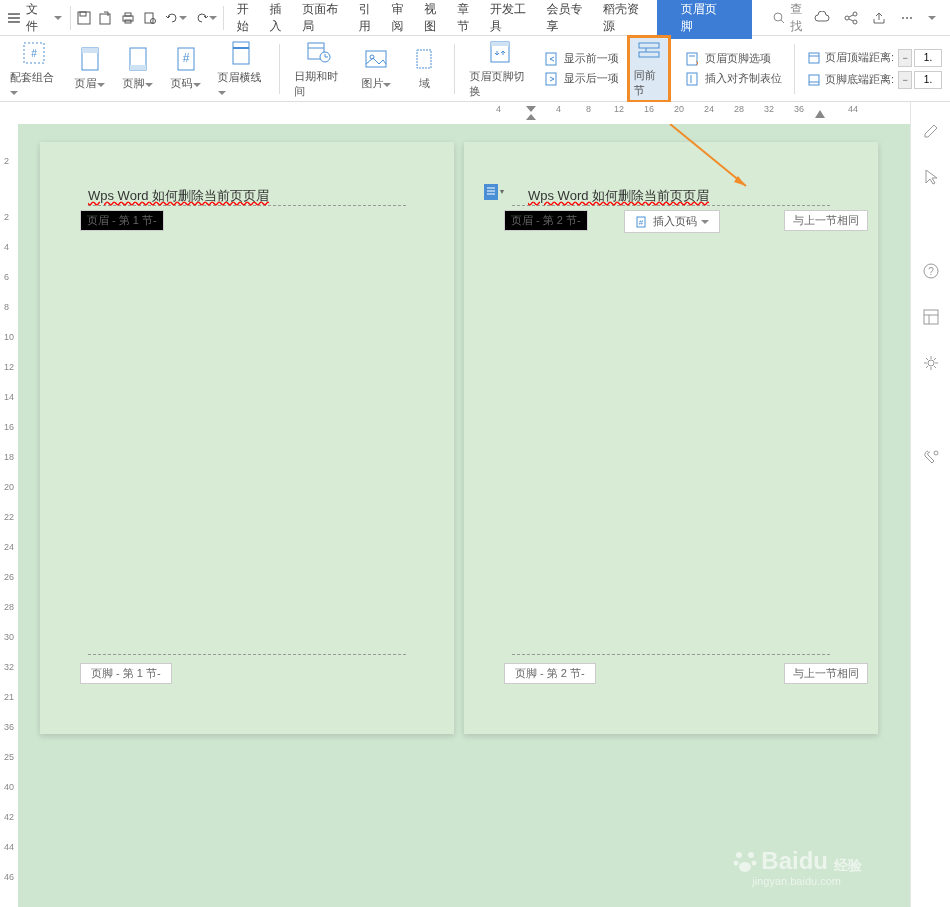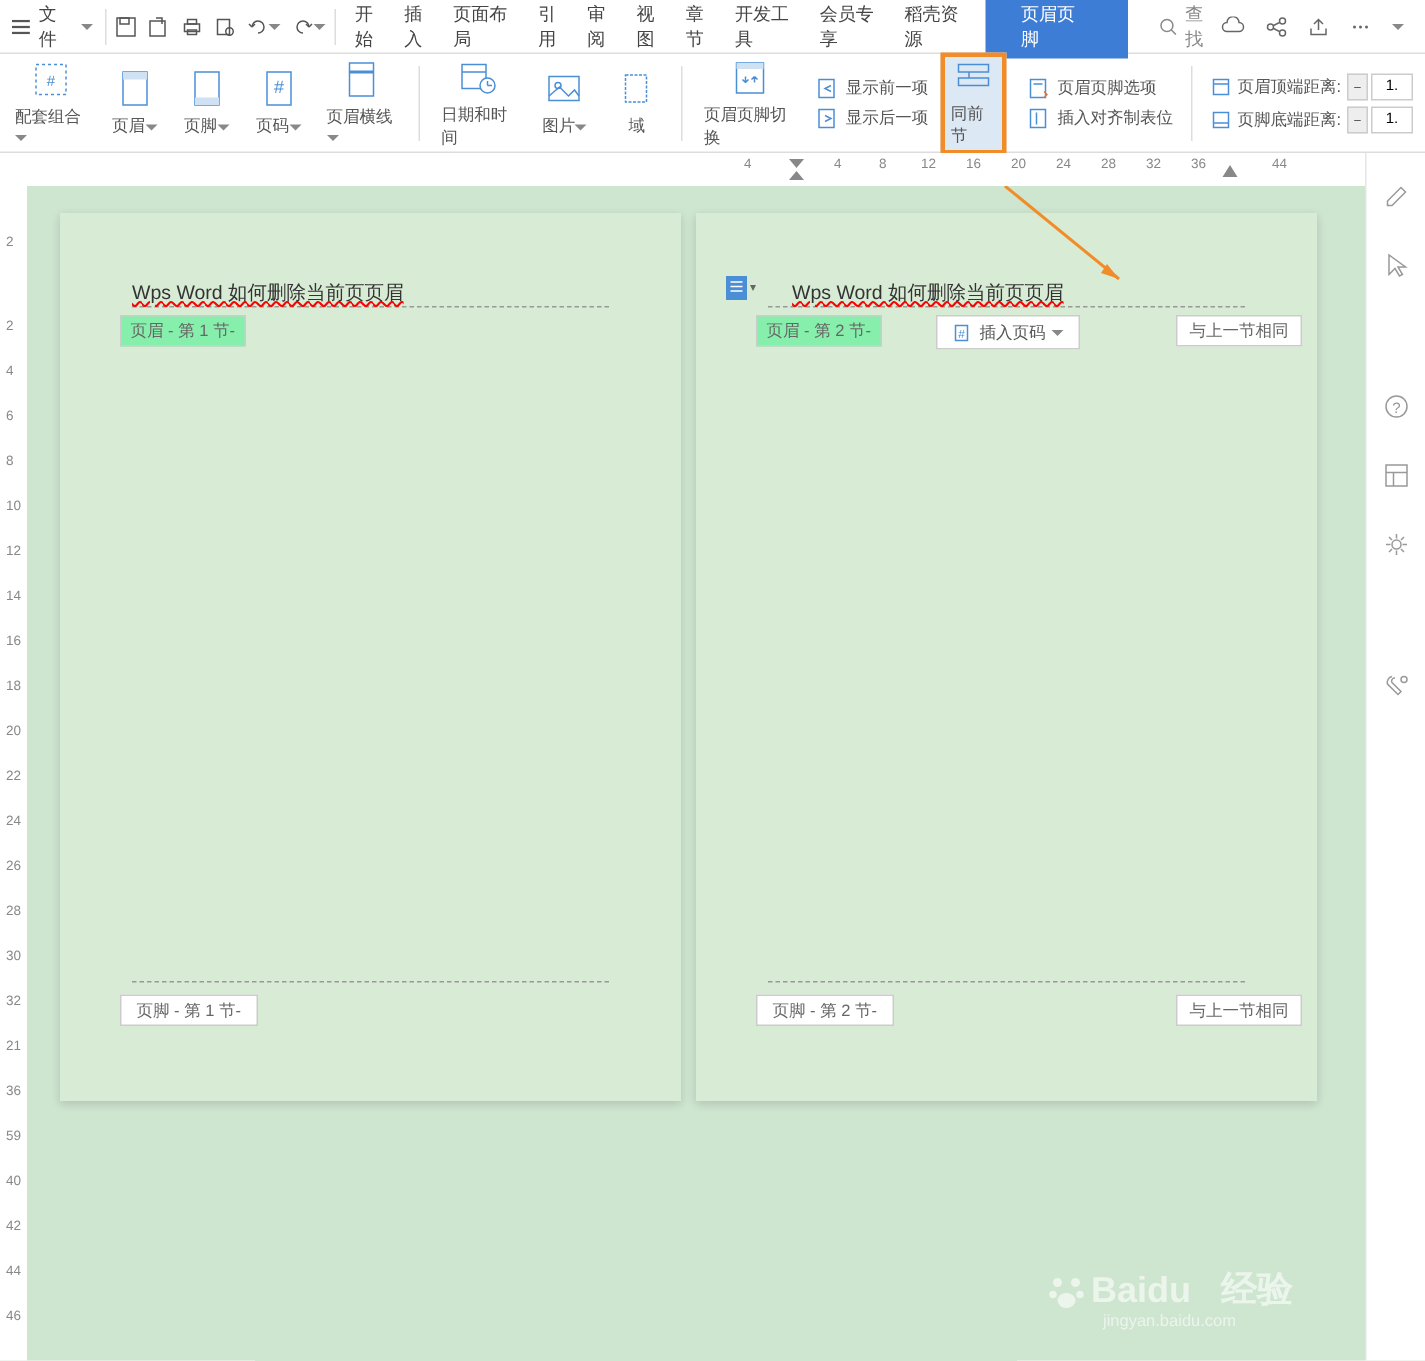--- a/index.html
+++ b/index.html
@@ -36,21 +36,21 @@
     .ruler-left { position: absolute; top: 124px; left: 0; width: 18px; bottom: 0; background: #fff; display: flex; flex-direction: column; font-size: 9px; color: #888; }
     .ruler-left .tick { position: absolute; left: 4px; }
     
     
     .canvas { position: absolute; top: 124px; left: 18px; right: 40px; bottom: 0; background: #cee5d0; overflow: hidden; }
     .page { position: absolute; background: #d8ebd4; box-shadow: 0 2px 6px rgba(0,0,0,.15); }
     .page1 { top: 18px; left: 22px; width: 414px; height: 592px; }
     .page2 { top: 18px; left: 446px; width: 414px; height: 592px; }
     .header-area { position: absolute; top: 44px; left: 48px; right: 48px; border-bottom: 1px dashed #999; }
     .header-text { font-size: 13px; color: #333; padding-bottom: 3px; }
-    .header-tag { position: absolute; top: 68px; left: 40px; background: #86efac; border: 1px solid #ccc; padding: 2px 6px; font-size: 11px; color: #666; }
+    .header-tag { position: absolute; top: 68px; left: 40px; background: #000000; border: 1px solid #ccc; padding: 2px 6px; font-size: 11px; color: #666; }
     .footer-area { position: absolute; bottom: 60px; left: 48px; right: 48px; border-top: 1px dashed #999; height: 20px; }
     .footer-tag { position: absolute; bottom: 50px; left: 40px; background: #fff; border: 1px solid #ccc; padding: 2px 10px; font-size: 11px; color: #666; }
     .same-prev-h { position: absolute; top: 68px; right: 10px; background: #fff; border: 1px solid #ccc; padding: 2px 8px; font-size: 11px; color: #666; }
     .same-prev-f { position: absolute; bottom: 50px; right: 10px; background: #fff; border: 1px solid #ccc; padding: 2px 8px; font-size: 11px; color: #666; }
     .insert-pagenum { position: absolute; top: 68px; left: 160px; background: #fff; border: 1px solid #ccc; padding: 3px 10px; font-size: 11px; color: #555; display: flex; align-items: center; gap: 4px; }
     .page-icon { position: absolute; top: 42px; left: 20px; }
     
     
     .arrow-line { position: absolute; top: 0px; left: 648px; width: 85px; height: 70px; pointer-events: none; z-index: 100; }
     
@@ -326,21 +326,21 @@
   <span class="tick" style="top:328px">18</span>
   <span class="tick" style="top:358px">20</span>
   <span class="tick" style="top:388px">22</span>
   <span class="tick" style="top:418px">24</span>
   <span class="tick" style="top:448px">26</span>
   <span class="tick" style="top:478px">28</span>
   <span class="tick" style="top:508px">30</span>
   <span class="tick" style="top:538px">32</span>
   <span class="tick" style="top:568px">21</span>
   <span class="tick" style="top:598px">36</span>
-  <span class="tick" style="top:628px">59</span>
+  <span class="tick" style="top:628px">25</span>
   <span class="tick" style="top:658px">40</span>
   <span class="tick" style="top:688px">42</span>
   <span class="tick" style="top:718px">44</span>
   <span class="tick" style="top:748px">46</span>
 </div>
 
 <div class="canvas">
   <div class="page page1">
     <div class="header-area">
       <span class="header-text"><span style="text-decoration:underline wavy red">Wps Word 如何删除当前页页眉</span></span>
@@ -386,21 +386,21 @@
   <div class="watermark">
     <div class="watermark-top">
       <svg width="28" height="28" viewBox="0 0 28 28" fill="rgba(255,255,255,.6)">
           <circle cx="8" cy="8" r="3"></circle>
           <circle cx="20" cy="8" r="3"></circle>
           <circle cx="5" cy="16" r="2.5"></circle>
           <circle cx="23" cy="16" r="2.5"></circle>
           <ellipse cx="14" cy="20" rx="6" ry="5"></ellipse>
         </svg>
       <span style="font-family:Arial">Baidu</span>
-      <span style="font-size:24px;margin-left:18px">经验</span>
+      <span style="font-size:14px;margin-left:4px">经验</span>
     </div>
     <div>jingyan.baidu.com</div>
   </div>
 </div>
 
 <div class="right-sidebar">
   <svg class="sidebar-icon" width="18" height="18" viewBox="0 0 18 18">
       <path d="M3 15 L3 12 L12 3 L15 6 L6 15 Z" fill="none" stroke="#999"></path>
     </svg>
   <svg class="sidebar-icon" width="18" height="18" viewBox="0 0 18 18">

